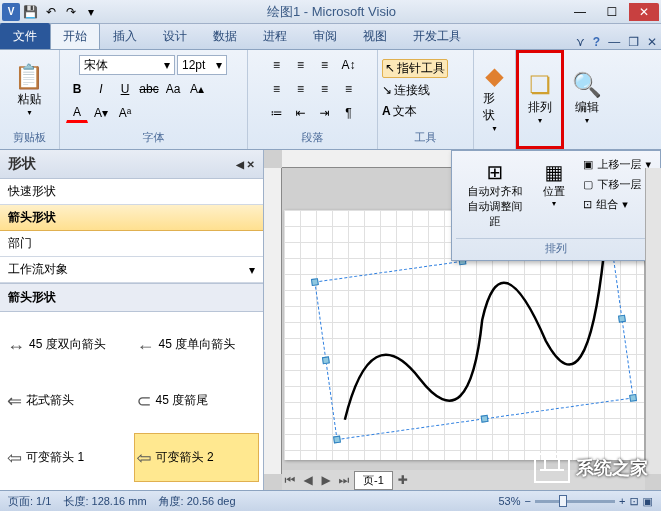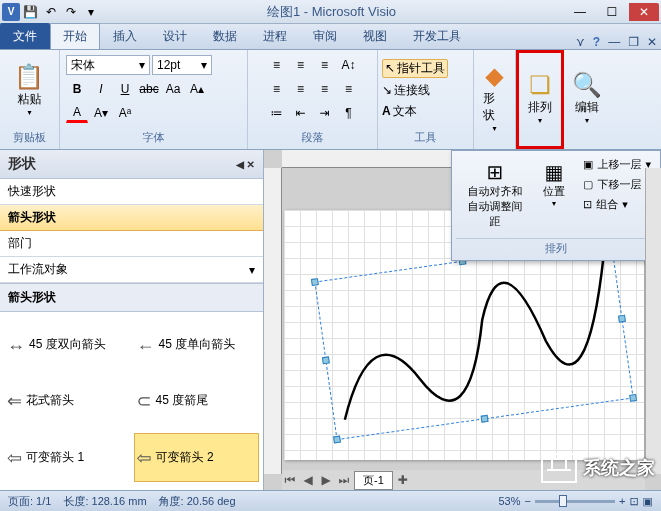--- a/index.html
+++ b/index.html
@@ -19,21 +19,21 @@
 .tabs .help { padding: 0 4px; color: #2a4a78; }
 .ribbon { height: 100px; background: linear-gradient(#eef3fa,#dde8f5); display: flex; border-bottom: 1px solid #8ca3c0; position: relative; }
 .group { border-right: 1px solid #bccadc; display: flex; flex-direction: column; justify-content: space-between; padding: 2px; }
 .group-label { text-align: center; font-size: 11px; color: #4a6a98; padding: 2px 0; }
 .group-body { flex: 1; display: flex; align-items: center; justify-content: center; gap: 2px; }
 .rb-large { display: flex; flex-direction: column; align-items: center; justify-content: center; padding: 2px 6px; cursor: pointer; border: 1px solid transparent; border-radius: 3px; }
 .rb-large .ic { font-size: 24px; }
 .rb-small { width: 22px; height: 20px; display: inline-flex; align-items: center; justify-content: center; border: 1px solid transparent; cursor: pointer; font-size: 12px; }
 .font-row { display: flex; align-items: center; gap: 2px; margin-bottom: 2px; }
 .sel { height: 20px; border: 1px solid #9eb0c8; background: #fff; padding: 0 4px; display: flex; align-items: center; justify-content: space-between; font-size: 12px; }
-.fw{ width:84px;} .fs{ width:60px;}
+.fw{ width:96px;margin-left:13px;} .fs{ width:50px;}
 .highlight-red { border: 3px solid #e00000; }
 .content { display: flex; height: 340px; }
 .shapes-pane { width: 264px; border-right: 1px solid #9eb0c8; display: flex; flex-direction: column; background: #eef1f6; }
 .shapes-title { background: linear-gradient(#e8edf5,#d6dfec); padding: 5px 8px; font-weight: bold; font-size: 14px; color: #333; border-bottom: 1px solid #b8c4d6; display: flex; justify-content: space-between; align-items: center; }
 .shapes-list { background: #fff; }
 .sl-item { padding: 4px 8px; border-bottom: 1px solid #d0d8e4; cursor: pointer; display:flex; align-items:center; justify-content:space-between; }
 .sl-item.sel-item { background: linear-gradient(#fff0c8,#ffe090); border-color: #e0b050; font-weight: bold; }
 .stencil-head { padding: 5px 8px; font-weight: bold; border-top: 1px solid #b8c4d6; border-bottom: 1px solid #b8c4d6; background: #e8ecf4; }
 .stencil-body { background: #fff; flex: 1; padding: 8px 4px; display: grid; grid-template-columns: 1fr 1fr; gap: 8px 4px; }
 .master { display: flex; align-items: center; gap: 4px; padding: 2px; cursor: pointer; border: 1px solid transparent; }
@@ -52,21 +52,21 @@
 .popup-item { display:flex; align-items:center; gap:4px; padding:1px 4px; cursor:pointer; font-size:11px; border:1px solid transparent;}
 .popup-footer { text-align:center; border-top:1px solid #bccadc; margin-top:4px; padding-top:2px; font-size:11px; color:#4a6a98; }
 .page-tabs { position:absolute; bottom:0; left:18px; height:20px; display:flex; align-items:center; gap:2px; background:#d8d8d8; right:16px;}
 .ptab { background:#fff; padding:1px 8px; border:1px solid #888; font-size:11px;}
 .pnav { width:16px; text-align:center; cursor:pointer; color:#555;}
 .scrollbar-v { position:absolute; top:18px; right:0; bottom:16px; width:16px; background:#e4e4e4; border-left:1px solid #aaa;}
 .statusbar { height:21px; background: linear-gradient(#dce6f4,#c6d4e8); display:flex; align-items:center; padding:0 8px; gap:12px; font-size:11px; color:#2a4a78; border-top:1px solid #8ca3c0; position:relative;}
 .statusbar .right { position:absolute; right:8px; display:flex; align-items:center; gap:4px;}
 .zoom-track{ width:80px; height:3px; background:#8ca3c0; position:relative;}
 .zoom-thumb{ position:absolute; width:8px; height:12px; background:#eef3fa; border:1px solid #4a6a98; top:-5px; left:30%;}
-.watermark { position:absolute; right:6px; bottom:28px; color:#fff; display:flex; align-items:center; gap:6px; font-size:18px; font-weight:bold; text-shadow:0 0 3px #000; pointer-events:none;}
+.watermark { position:absolute; right:13px; bottom:28px; color:#fff; display:flex; align-items:center; gap:6px; font-size:18px; font-weight:bold; text-shadow:0 0 3px #000; pointer-events:none;}
 .wm-ic{ width:36px; height:30px; border:2px solid #fff; position:relative;}
 .wm-ic::before{content:""; position:absolute; left:4px; top:14px; width:24px; height:2px; background:#fff;}
 .wm-ic::after{content:""; position:absolute; left:8px; top:3px; width:12px; height:10px; border:2px solid #fff; border-bottom:none;}
 svg { display:block; }
 </style>
 </head>
 <body>
 
 <div class="titlebar">
   <div class="qat">

